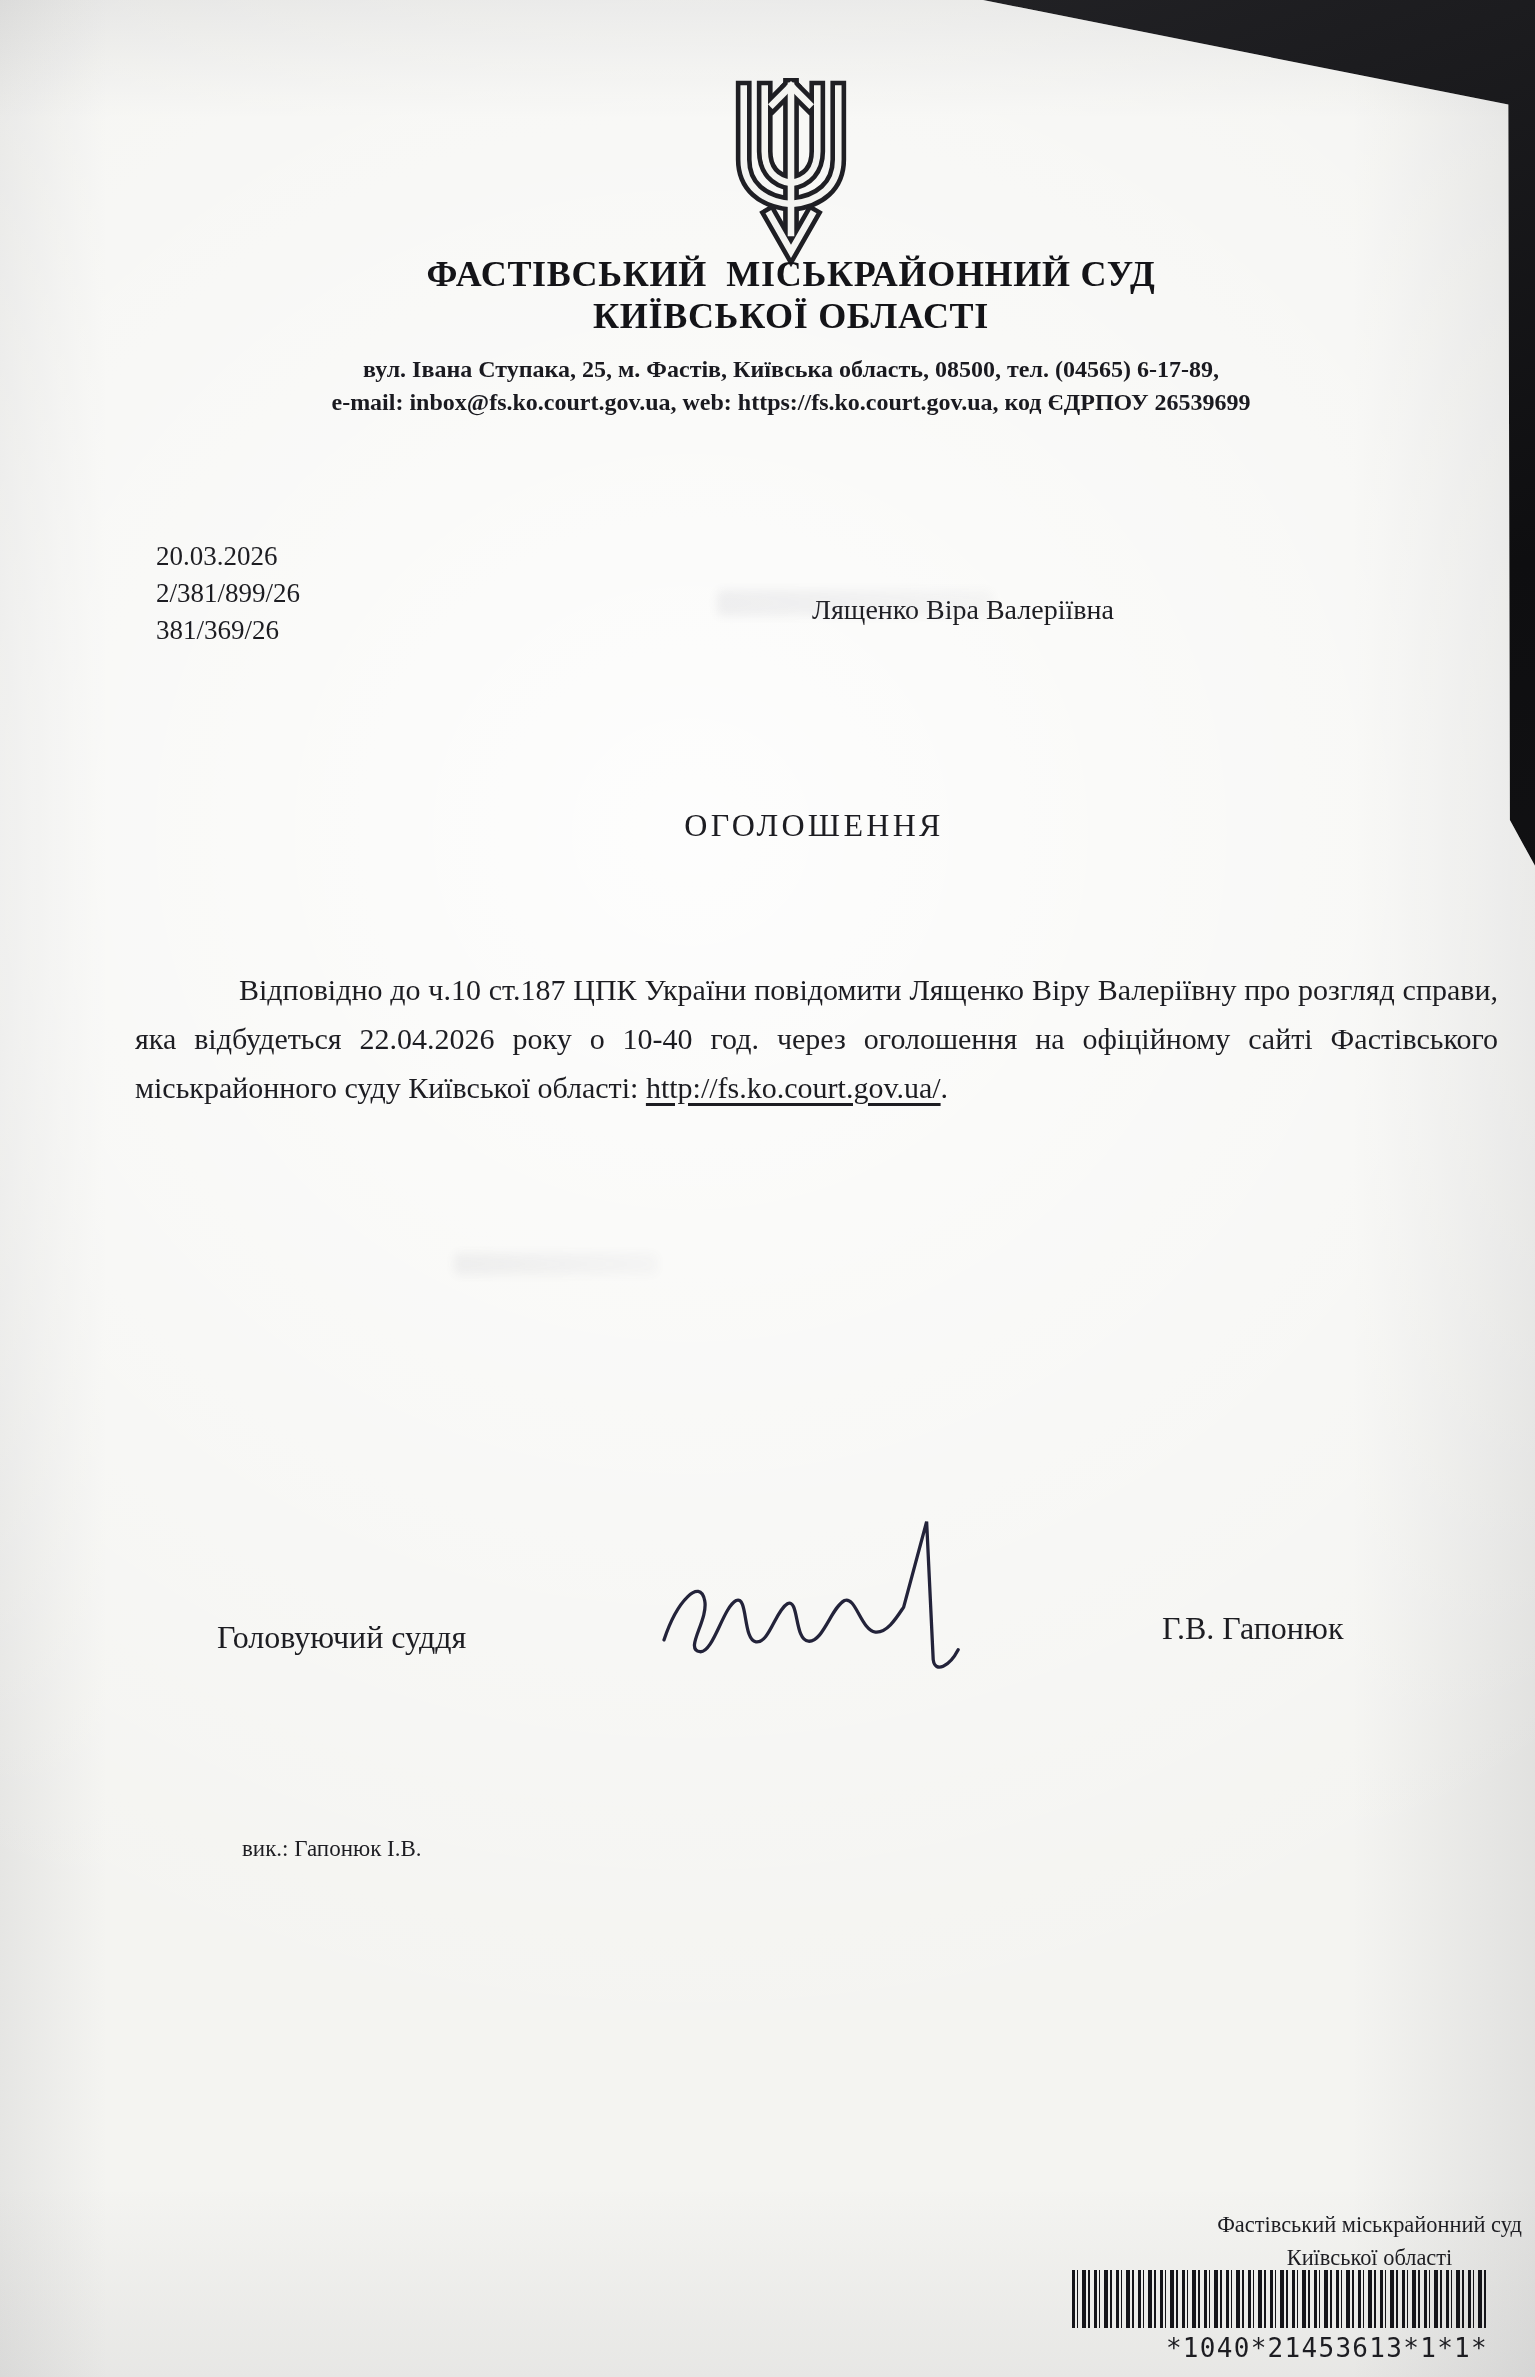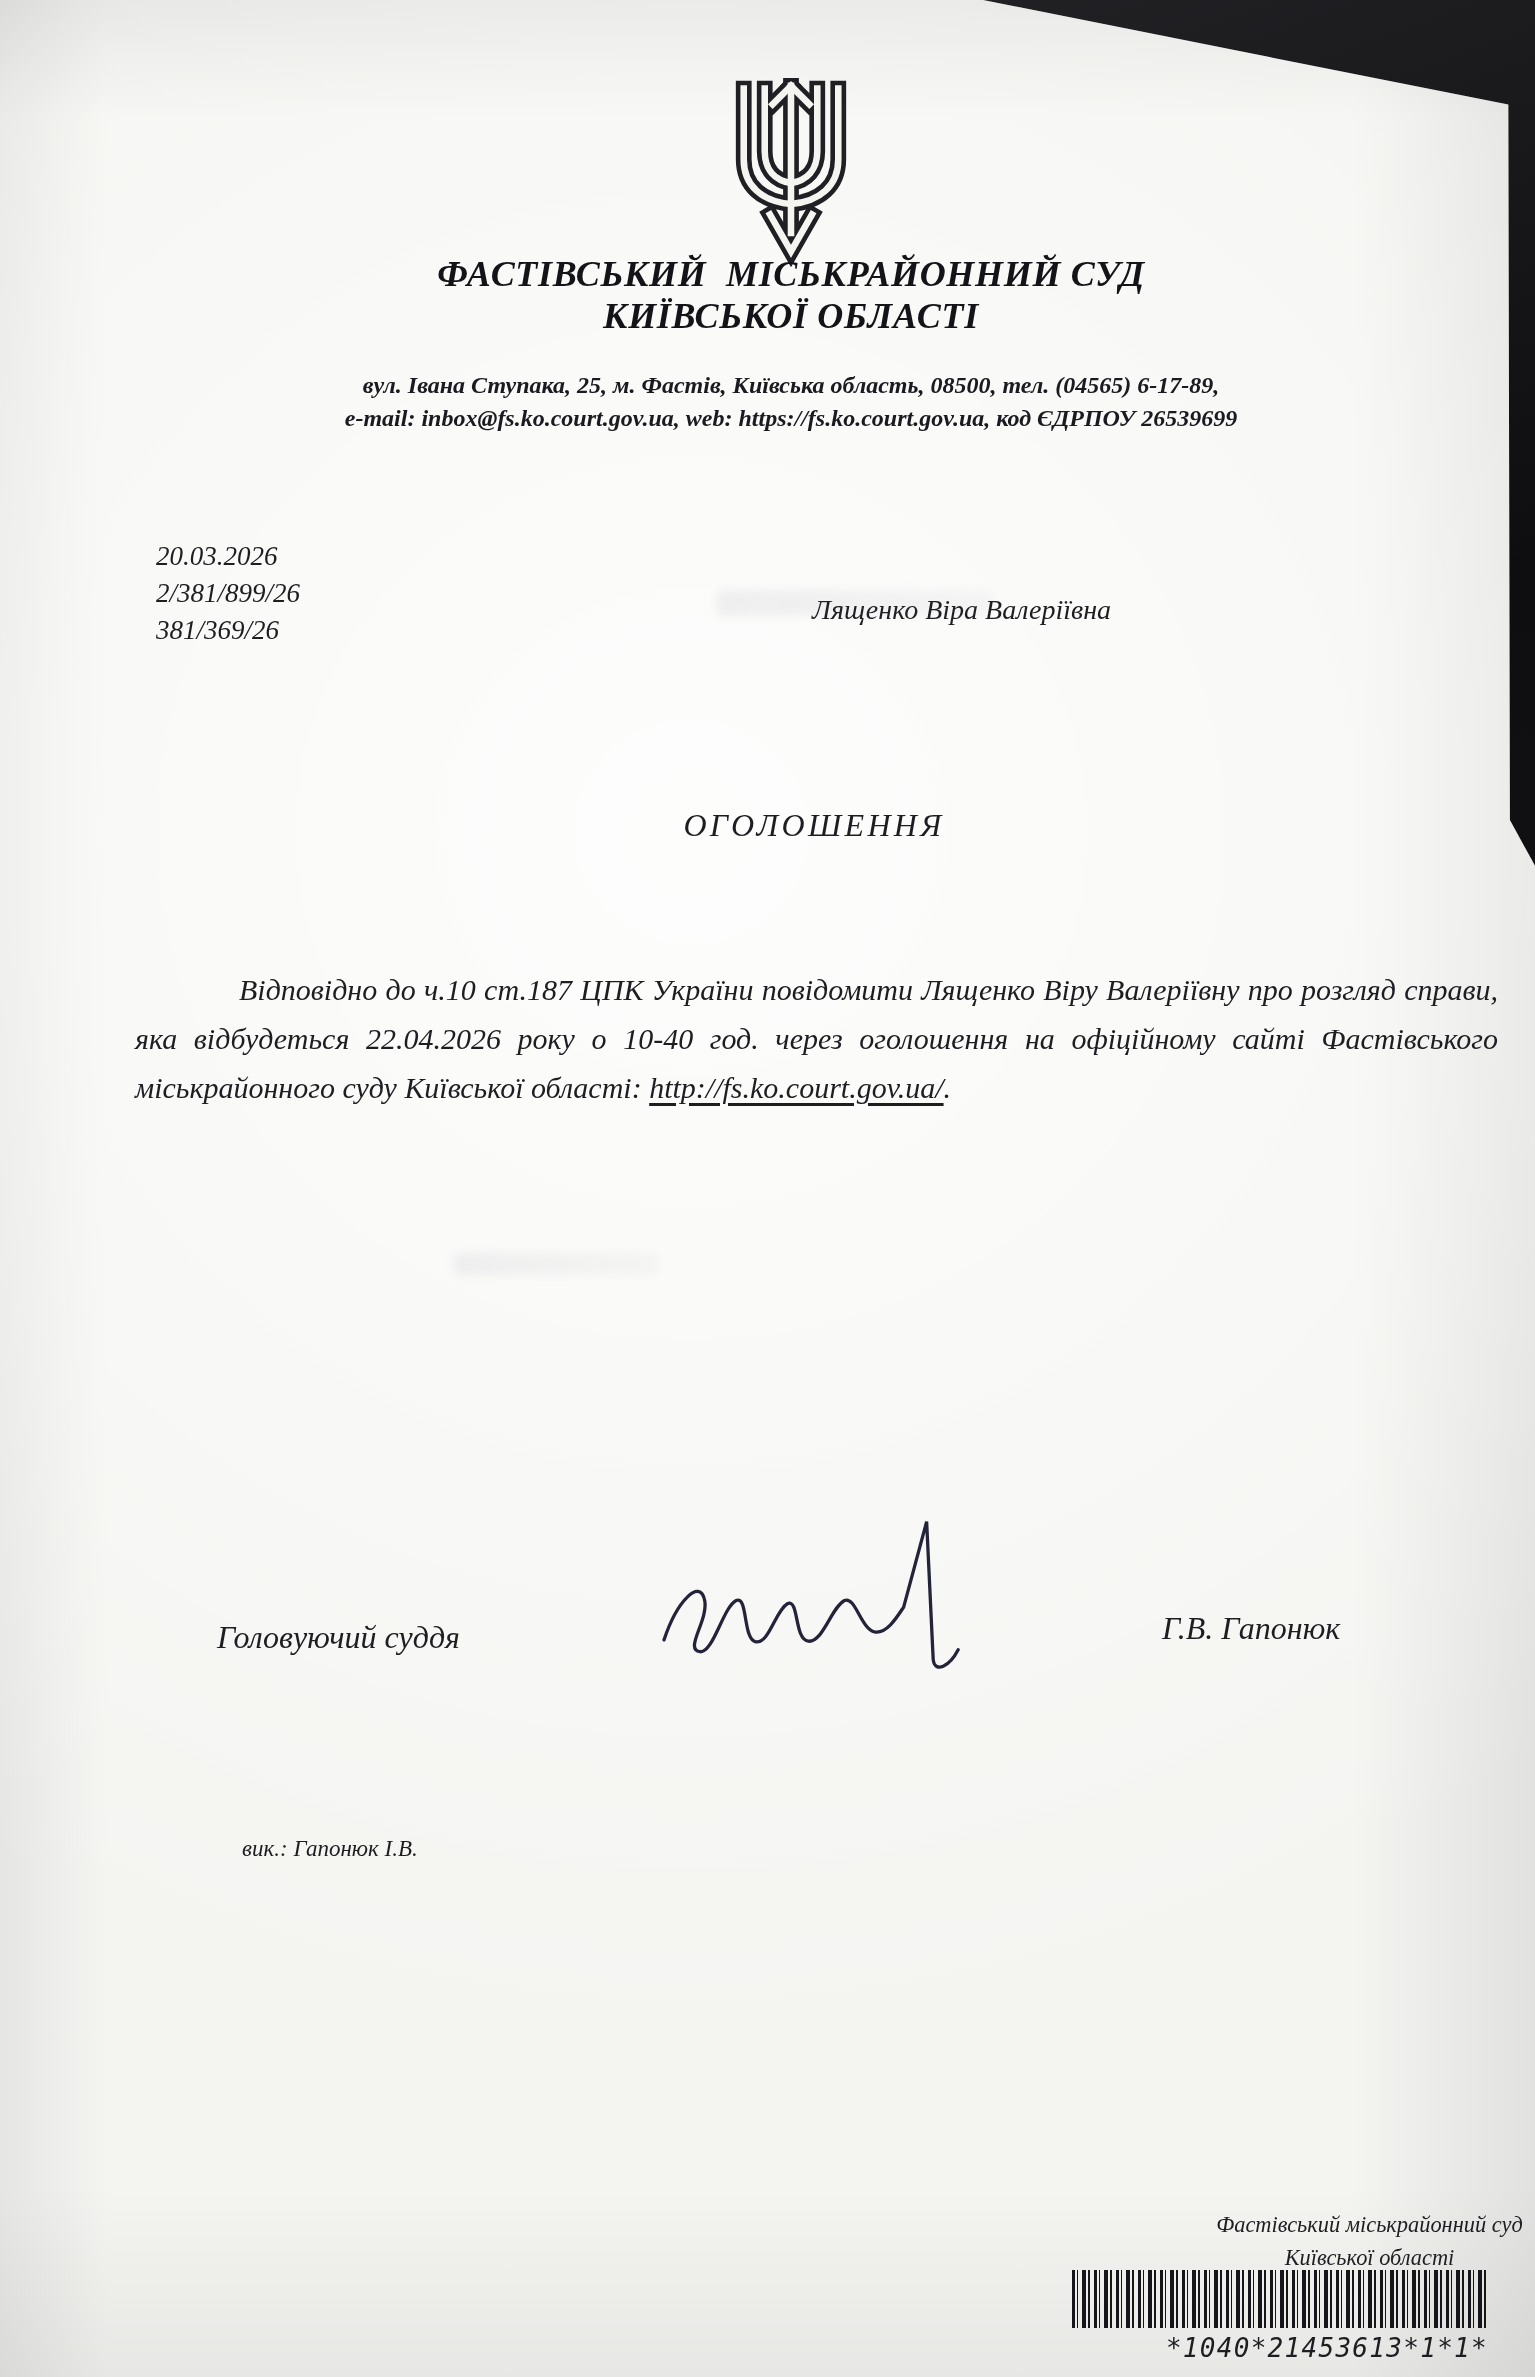--- a/index.html
+++ b/index.html
@@ -9,27 +9,26 @@
     font-family: "Liberation Serif", "DejaVu Serif", serif; color: #1d1d22;
   }
   .paper {
     position: absolute; inset: 0;
     clip-path: polygon(0% 0%, 64% 0%, 98.2% 4.4%, 98.3% 34.5%, 100% 36.5%, 100% 100%, 0% 100%);
     background:
       radial-gradient(130% 80% at 45% 35%, rgba(255,255,255,.85), rgba(255,255,255,0) 65%),
       linear-gradient(to right, rgba(60,60,70,.08), rgba(0,0,0,0) 7%, rgba(0,0,0,0) 88%, rgba(60,60,70,.10)),
       linear-gradient(to bottom, rgba(60,60,70,.09), rgba(0,0,0,0) 5%, rgba(0,0,0,0) 92%, rgba(60,60,70,.07)),
       #f4f4f1;
-    font-style: italic;
   }
   .emblem { position: absolute; left: calc(50% + 23px); transform: translateX(-50%); top: 78px; width: 158px; height: 197px; }
   .header-center { position: absolute; left: 46px; right: 0; top: 253px; text-align: center; }
   .court-name { font-size: 36px; font-weight: bold; line-height: 42px; letter-spacing: 0.7px; white-space: pre-wrap; color: #141418; }
   .address { font-size: 24px; font-weight: bold; line-height: 33px; color: #1a1a20; }
-  .address-block { margin-top: 32px; }
+  .address-block { margin-top: 16px; }
   .meta { position: absolute; left: 156px; top: 538px; font-size: 27px; line-height: 37px; }
   .addressee { position: absolute; left: 812px; top: 594px; font-size: 28px; }
   .doc-title { position: absolute; left: 92px; right: 0; top: 807px; text-align: center; font-size: 32px; letter-spacing: 3.3px; }
   .body-text { position: absolute; left: 135px; right: 38px; top: 965px; font-size: 30px; line-height: 49px; text-align: justify; }
   .body-text p { margin: 0; text-indent: 104px; }
   .doc-link { text-decoration: underline; text-underline-offset: 4.6px; }
   .sig-role { position: absolute; left: 217px; top: 1619px; font-size: 32px; }
   .sig-name { position: absolute; left: 1162px; top: 1610px; font-size: 32px; }
   .signature { position: absolute; left: 644px; top: 1502px; width: 342px; height: 197px; }
   .executor { position: absolute; left: 242px; top: 1836px; font-size: 23px; }

